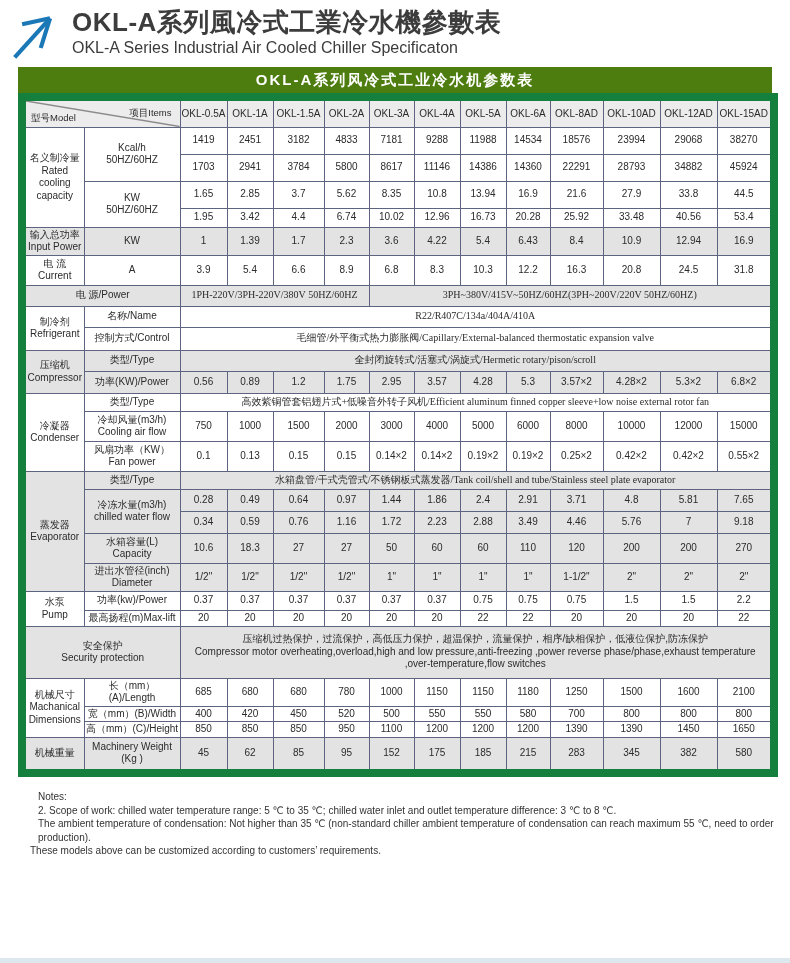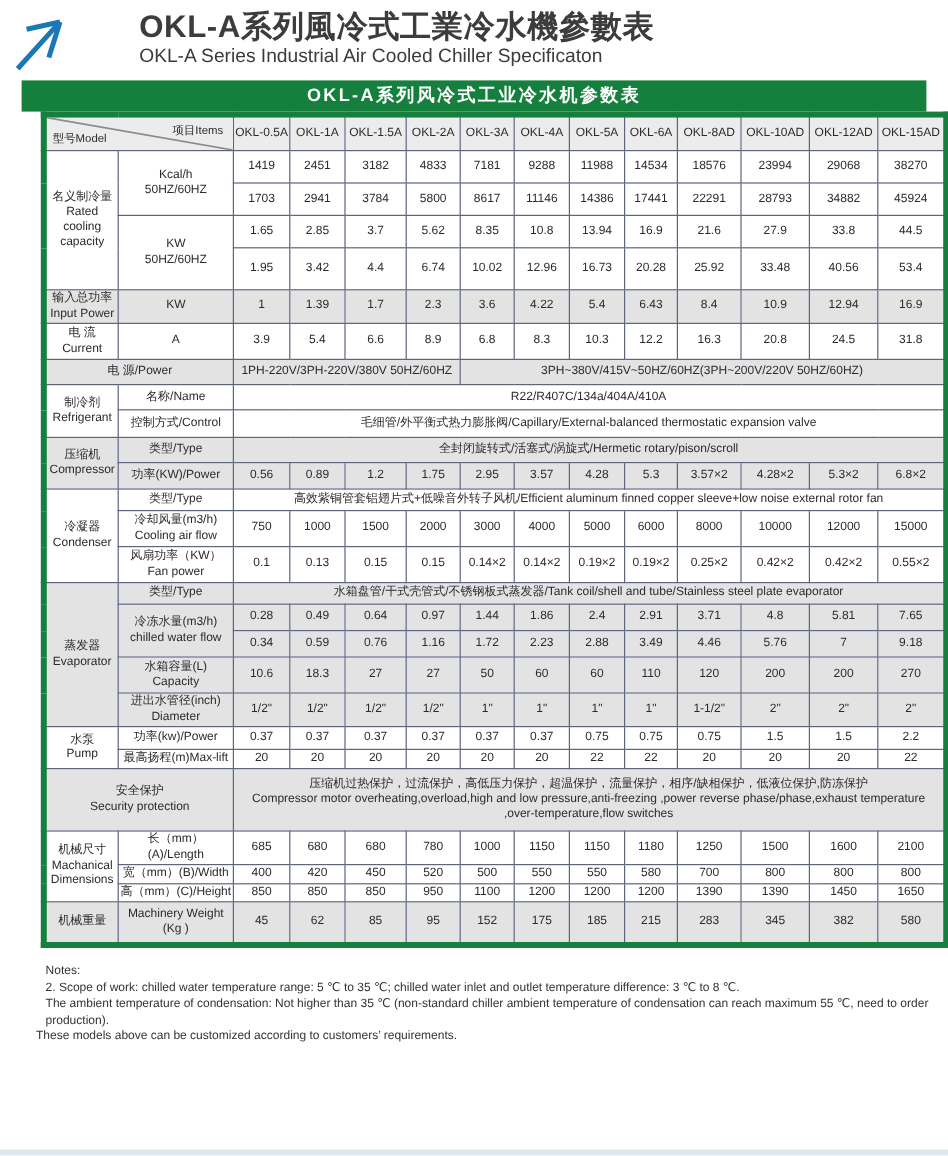--- a/index.html
+++ b/index.html
@@ -3,47 +3,46 @@
 <meta charset="utf-8">
 <style>
   * { box-sizing: border-box; }
   html,body { margin:0; padding:0; }
   body {
     width:790px; height:963px; position:relative; background:#ffffff;
     font-family:"Liberation Sans","DejaVu Sans",sans-serif; color:#2b2b2b;
     overflow:hidden;
   }
   
-  .page-header { display:flex; align-items:flex-start; padding:7px 0 0 8px;gap:44px; }
+  .page-header { display:flex; align-items:flex-start; padding:7px 0 0 8px; }
   .logo { width:58px; height:52px; flex:0 0 auto; margin-top:2px; }
   .titles { margin-left:6px; }
   .title-zh { font-size:26px; font-weight:600; color:#3c3c3c; letter-spacing:0.5px; line-height:30px; }
   .title-en { font-size:16px; font-weight:500; color:#3c3c3c; line-height:21px; }
 
   
   .table-wrap { margin:6px 18px 0 18px; width:754px; }
   .caption-bar {
     height:26px; line-height:26px; text-align:center; color:#ffffff;
     font-size:15px; font-weight:600; letter-spacing:2px;
   }
   table.spec {
     width:754px; border-collapse:collapse; table-layout:fixed;
-    border:5px solid #15803d;
-    margin-left:16px;
+    border:8px solid #15803d;
   }
   table.spec td {
     border:1px solid #5d6480; text-align:center; vertical-align:middle;
     font-size:10px; padding:1px 1px; white-space:pre-line; line-height:1.25;
     overflow:hidden;
   }
   tr.shade td { background:#e3e3e3; }
   tr.sec td { border-top:1.6px solid #2e2e2e; }
   td.label { font-size:9.5px; }
   td.item  { font-size:9.5px; }
-  td.wide  { font-size:9.5px; }
+  td.wide  { font-size:9.5px;font-family:Liberation Serif, serif; }
   td.security { text-align:left; padding:3px 7px; font-size:9.5px; line-height:1.5; }
   thead td { background:#ececec; font-size:10px; font-weight:400; height:30px; }
   td.corner { position:relative; padding:0; }
   td.corner svg { position:absolute; inset:0; width:100%; height:100%; }
   .corner-model { position:absolute; left:5px; bottom:3px; font-size:9.5px; }
   .corner-items { position:absolute; right:8px; top:6px; font-size:9.5px; }
 
   
   .notes { margin:13px 14px 0 18px; font-size:10px; color:#333; }
   .notes-zh .note-line { line-height:15px; }
@@ -65,21 +64,21 @@
       <line x1="44" y1="10" x2="34" y2="42"></line>
     </g>
   </svg>
   <div class="titles">
     <div class="title-zh">OKL-A系列風冷式工業冷水機參數表</div>
     <div class="title-en">OKL-A Series Industrial Air Cooled Chiller Specificaton</div>
   </div>
 </div>
 
 <div class="table-wrap">
-  <div class="caption-bar" id="caption-bar" style="background: #15803d;">OKL-A系列风冷式工业冷水机参数表</div>
+  <div class="caption-bar" id="caption-bar" style="background: #4d7c0f;">OKL-A系列风冷式工业冷水机参数表</div>
   <table class="spec" id="spec-table">
     <colgroup id="spec-cols">
         <col style="width: 62px;">
         <col style="width: 96px;">
         <col style="width: 47px;">
         <col style="width: 46px;">
         <col style="width: 51px;">
         <col style="width: 45px;">
         <col style="width: 45px;">
         <col style="width: 46px;">
@@ -131,21 +130,21 @@
           <td>38270</td>
         </tr>
         <tr class="" style="height: 27px;">
           <td>1703</td>
           <td>2941</td>
           <td>3784</td>
           <td>5800</td>
           <td>8617</td>
           <td>11146</td>
           <td>14386</td>
-          <td>17441</td>
+          <td>14360</td>
           <td>22291</td>
           <td>28793</td>
           <td>34882</td>
           <td>45924</td>
         </tr>
         <tr class="" style="height: 27px;">
           <td colspan="1" rowspan="2" class="item">KW
 50HZ/60HZ</td>
           <td>1.65</td>
           <td>2.85</td>
@@ -153,21 +152,21 @@
           <td>5.62</td>
           <td>8.35</td>
           <td>10.8</td>
           <td>13.94</td>
           <td>16.9</td>
           <td>21.6</td>
           <td>27.9</td>
           <td>33.8</td>
           <td>44.5</td>
         </tr>
-        <tr class="" style="height: 35px;">
+        <tr class="" style="height: 19px;">
           <td>1.95</td>
           <td>3.42</td>
           <td>4.4</td>
           <td>6.74</td>
           <td>10.02</td>
           <td>12.96</td>
           <td>16.73</td>
           <td>20.28</td>
           <td>25.92</td>
           <td>33.48</td>

